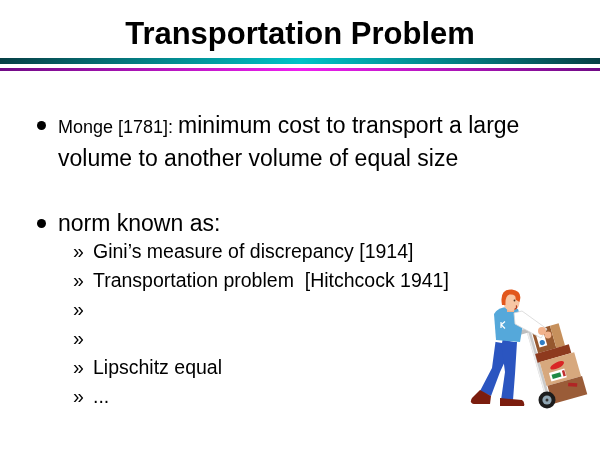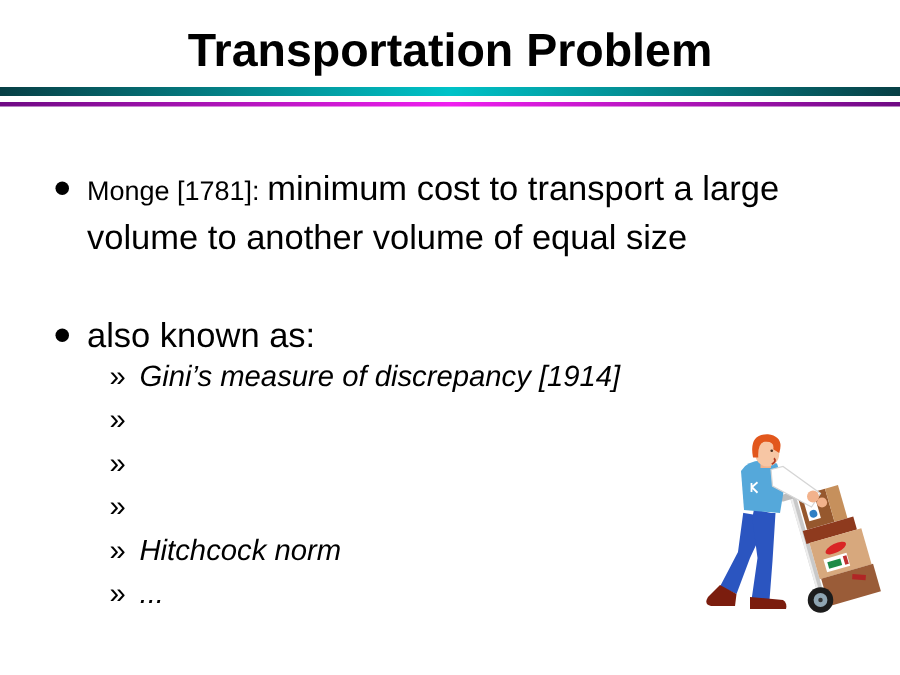--- a/index.html
+++ b/index.html
@@ -46,21 +46,21 @@
     font-size: 23px; line-height: 27px;
   }
 
   .sub-list {
     position: absolute; left: 73px; top: 237px; width: 420px;
     list-style: none; margin: 0; padding: 0;
     font-size: 19.5px; line-height: 28.9px;
   }
   .sub-item { display: flex; }
   .sub-marker { width: 20px; flex: 0 0 20px; }
-  .sub-text { white-space: pre-wrap; font-style: italic; }
+  .sub-text { white-space: pre-wrap; }
 
   .clipart {
     position: absolute; left: 470px; top: 286px;
     width: 130px; height: 130px;
   }
 </style>
 </head>
 <body>
 
 <div class="slide">
@@ -69,39 +69,40 @@
 
   <div class="rule-teal"></div>
   <div class="rule-magenta"></div>
 
   <span class="dot dot-1"></span>
   <div class="bullet1-text">
     <span class="bullet1-lead">Monge [1781]: </span><span>minimum cost to transport a large volume to another volume of equal size</span>
   </div>
 
   <span class="dot dot-2"></span>
-  <div class="bullet2-text">also known as:</div>
+  <div class="bullet2-text">norm known as:</div>
 
   <ul class="sub-list">
     <li class="sub-item">
       <span class="sub-marker">»</span>
       <span class="sub-text">Gini’s measure of discrepancy [1914]</span>
+    </li>
+    <li class="sub-item">
+      <span class="sub-marker">»</span>
+      <span class="sub-text">Transportation problem  [Hitchcock 1941]</span>
     </li>
     <li class="sub-item">
       <span class="sub-marker">»</span>
     </li>
     <li class="sub-item">
       <span class="sub-marker">»</span>
     </li>
     <li class="sub-item">
       <span class="sub-marker">»</span>
-    </li>
-    <li class="sub-item">
-      <span class="sub-marker">»</span>
-      <span class="sub-text">Hitchcock norm</span>
+      <span class="sub-text">Lipschitz equal</span>
     </li>
     <li class="sub-item">
       <span class="sub-marker">»</span>
       <span class="sub-text">...</span>
     </li>
   </ul>
 
   <svg class="clipart" viewBox="0 0 130 130" aria-hidden="true">
 
     <g>

